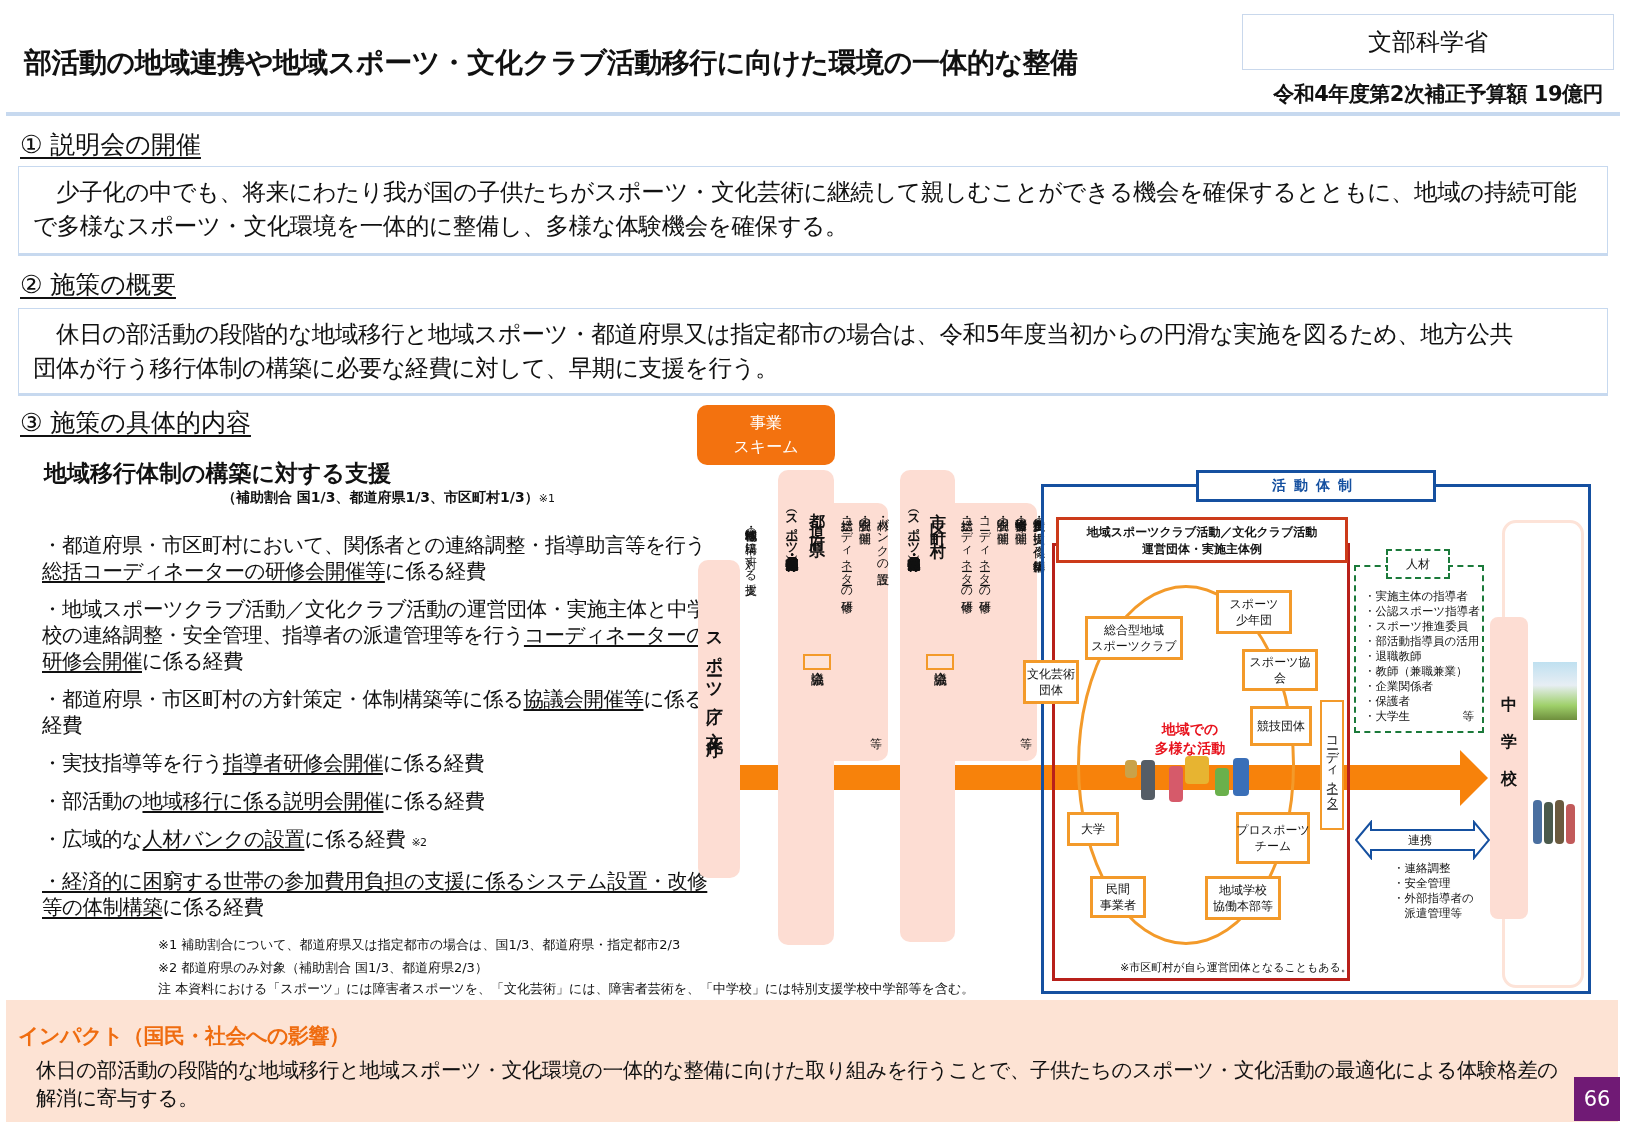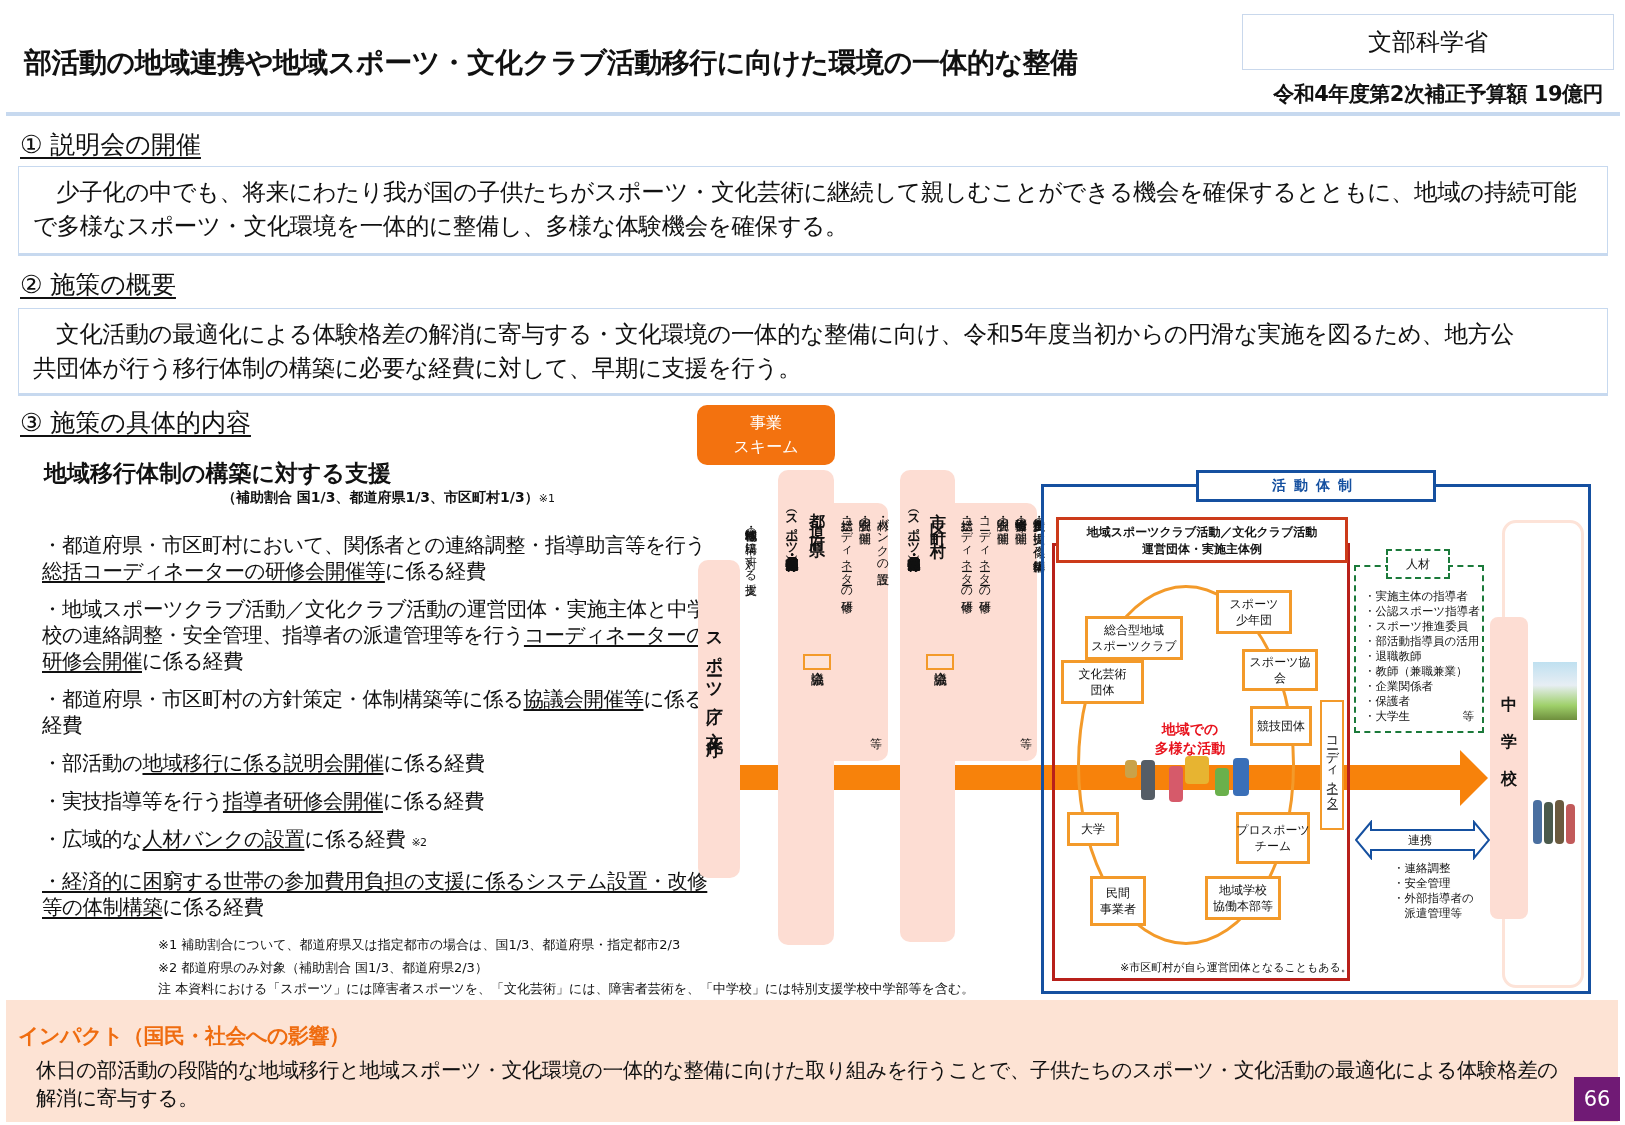--- a/index.html
+++ b/index.html
@@ -80,35 +80,35 @@
 
 <div class="abs title">部活動の地域連携や地域スポーツ・文化クラブ活動移行に向けた環境の一体的な整備</div>
 <div class="abs ministry">文部科学省</div>
 <div class="abs budget">令和4年度第2次補正予算額 19億円</div>
 <div class="abs hline"></div>
 
 <div class="abs sec-h" style="top:128px">① 説明会の開催</div>
 <div class="abs sec-box" style="top:166px;height:90px">　少子化の中でも、将来にわたり我が国の子供たちがスポーツ・文化芸術に継続して親しむことができる機会を確保するとともに、地域の持続可能で多様なスポーツ・文化環境を一体的に整備し、多様な体験機会を確保する。</div>
 
 <div class="abs sec-h" style="top:268px">② 施策の概要</div>
-<div class="abs sec-box" style="top:308px;height:88px;padding-right:90px">　文化活動の最適化による体験格差の解消に寄与する・文化環境の一体的な整備に向け、令和5年度当初からの円滑な実施を図るため、地方公共団体が行う移行体制の構築に必要な経費に対して、早期に支援を行う。</div>
+<div class="abs sec-box" style="top:308px;height:88px;padding-right:90px">　休日の部活動の段階的な地域移行と地域スポーツ・都道府県又は指定都市の場合は、令和5年度当初からの円滑な実施を図るため、地方公共団体が行う移行体制の構築に必要な経費に対して、早期に支援を行う。</div>
 
 <div class="abs sec-h" style="top:406px">③ 施策の具体的内容</div>
 
 <div class="abs sup-title">地域移行体制の構築に対する支援</div>
 <div class="abs sup-ratio">
   <span>（補助割合 国1/3、都道府県1/3、市区町村1/3）</span><small>※1</small>
 </div>
 
 <div class="abs bullets">
   <div class="b"><span>・都道府県・市区町村において、関係者との連絡調整・指導助言等を行う</span><u>総括コーディネーターの研修会開催等</u><span>に係る経費</span></div>
   <div class="b"><span>・地域スポーツクラブ活動／文化クラブ活動の運営団体・実施主体と中学校の連絡調整・安全管理、指導者の派遣管理等を行う</span><u>コーディネーターの研修会開催</u><span>に係る経費</span></div>
   <div class="b"><span>・都道府県・市区町村の方針策定・体制構築等に係る</span><u>協議会開催等</u><span>に係る経費</span></div>
+  <div class="b"><span>・実技指導等を行う</span><u>指導者研修会開催</u><span>に係る経費</span></div>
   <div class="b"><span>・部活動の</span><u>地域移行に係る説明会開催</u><span>に係る経費</span></div>
-  <div class="b"><span>・実技指導等を行う</span><u>指導者研修会開催</u><span>に係る経費</span></div>
   <div class="b"><span>・広域的な</span><u>人材バンクの設置</u><span>に係る経費</span> <sup>※2</sup></div>
   <div class="b"><u>・経済的に困窮する世帯の参加費用負担の支援に係るシステム設置・改修等の体制構築</u><span>に係る経費</span></div>
 </div>
 
 <div class="abs notes">
   <div>※1 補助割合について、都道府県又は指定都市の場合は、国1/3、都道府県・指定都市2/3</div>
   <div>※2 都道府県のみ対象（補助割合 国1/3、都道府県2/3）</div>
 </div>
 <div class="abs note3">注 本資料における「スポーツ」には障害者スポーツを、「文化芸術」には、障害者芸術を、「中学校」には特別支援学校中学部等を含む。</div>
 
@@ -158,28 +158,28 @@
   <div>地域スポーツクラブ活動／文化クラブ活動</div>
   <div>運営団体・実施主体例</div>
 </div>
 
 <div class="abs ellipse"></div>
 
 <div class="abs ob" style="left:1085px;top:616px;width:98px;height:44px;white-space:pre">総合型地域
 スポーツクラブ</div>
 <div class="abs ob" style="left:1216px;top:590px;width:76px;height:44px;white-space:pre">スポーツ
 少年団</div>
-<div class="abs ob" style="left:1061px;top:660px;width:83px;height:44px;white-space:pre">文化芸術
+<div class="abs ob" style="left:1023px;top:660px;width:56px;height:44px;white-space:pre">文化芸術
 団体</div>
 <div class="abs ob" style="left:1242px;top:649px;width:76px;height:42px">スポーツ協会</div>
 <div class="abs ob" style="left:1250px;top:706px;width:62px;height:40px">競技団体</div>
 <div class="abs ob" style="left:1067px;top:812px;width:52px;height:34px">大学</div>
 <div class="abs ob" style="left:1236px;top:812px;width:74px;height:52px;white-space:pre">プロスポーツ
 チーム</div>
-<div class="abs ob" style="left:1090px;top:876px;width:56px;height:50px;white-space:pre">民間
+<div class="abs ob" style="left:1090px;top:876px;width:56px;height:42px;white-space:pre">民間
 事業者</div>
 <div class="abs ob" style="left:1205px;top:876px;width:76px;height:44px;white-space:pre">地域学校
 協働本部等</div>
 
 <div class="abs center-txt">
   <div>地域での</div>
   <div>多様な活動</div>
 </div>
 
 <div class="abs" style="left:1123px;top:756px;width:130px;height:50px">

